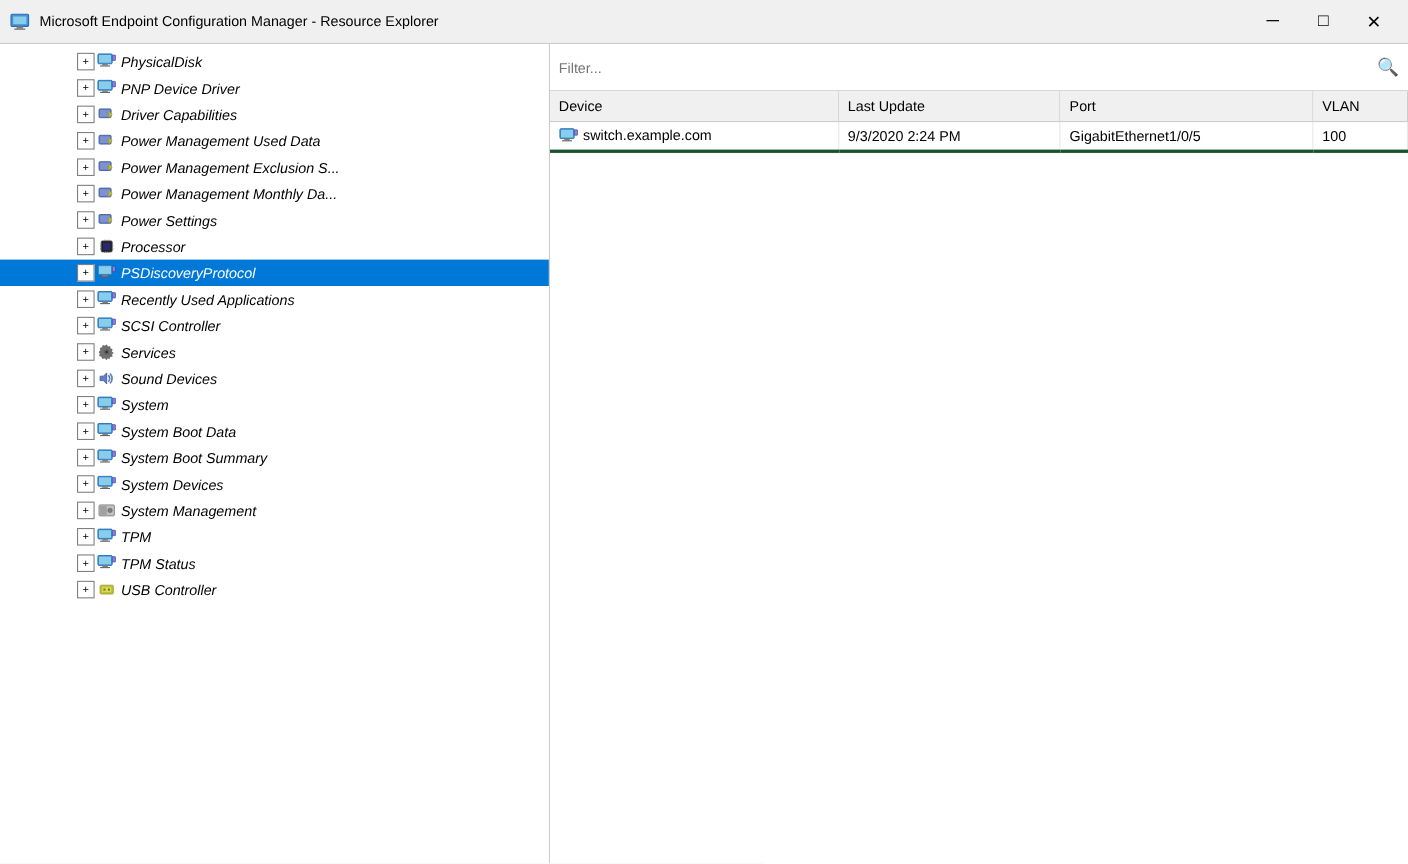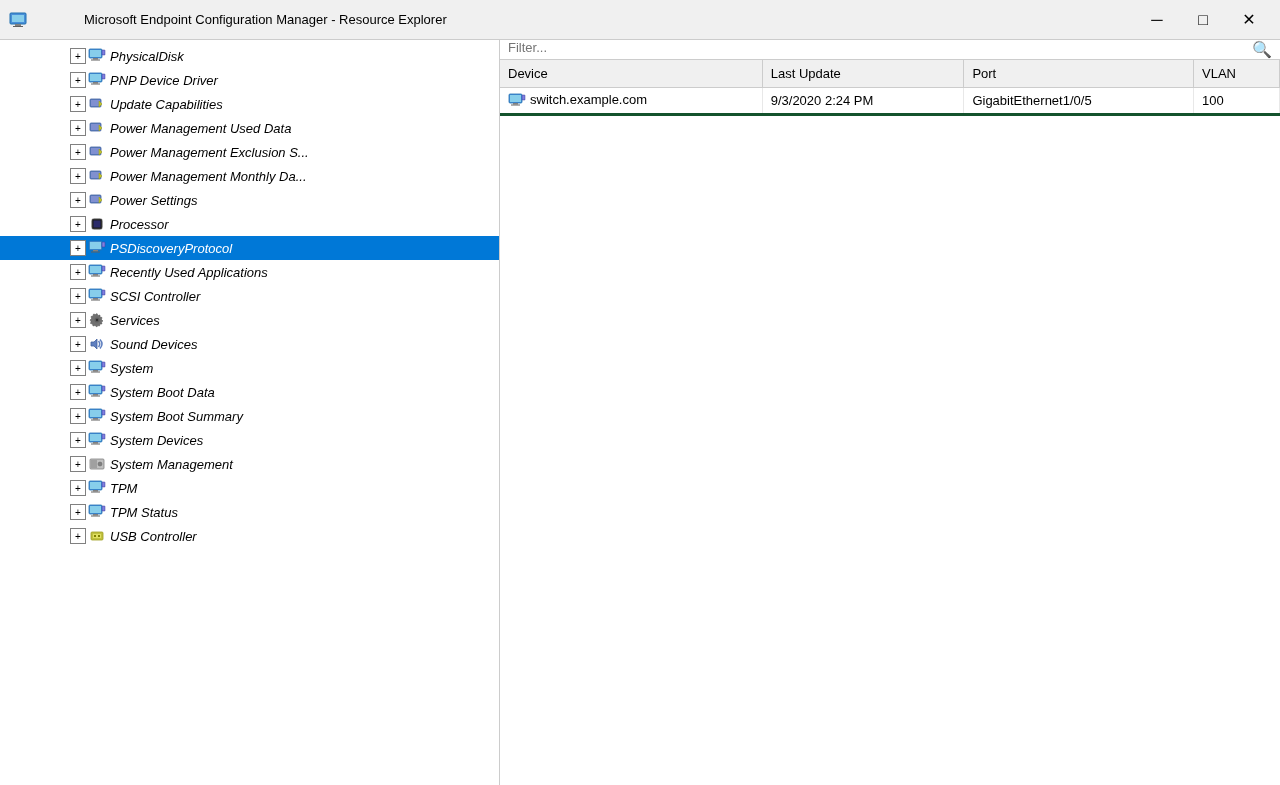--- a/index.html
+++ b/index.html
@@ -25,21 +25,20 @@
     .title-bar-icon {
       width: 20px;
       height: 20px;
       margin-right: 8px;
       flex-shrink: 0;
     }
     .title-bar-text {
       flex: 1;
       font-size: 13px;
       color: #000;
-      margin-left: 48px;
     }
     .title-bar-controls {
       display: flex;
       gap: 0;
     }
     .title-bar-btn {
       width: 46px;
       height: 40px;
       border: none;
       background: transparent;
@@ -147,24 +146,24 @@
     
     .right-panel {
       flex: 1;
       display: flex;
       flex-direction: column;
       background: #fff;
     }
 
     
     .filter-bar {
-      height: 20px;
+      height: 43px;
       border-bottom: 1px solid #ccc;
       display: flex;
-      align-items: flex-start;
+      align-items: center;
       padding: 0 8px;
       background: #fff;
     }
     .filter-input {
       flex: 1;
       border: none;
       outline: none;
       font-size: 13px;
       color: #999;
       background: transparent;
@@ -259,21 +258,21 @@
           </div>
           <div class="tree-item">
             <div class="tree-item-expand">+</div>
             <div class="tree-item-icon">
               <svg width="16" height="16" viewBox="0 0 16 16">
       <rect x="1" y="3" width="11" height="8" rx="1" fill="#6080c0" stroke="#4060a0" stroke-width="0.8"></rect>
       <rect x="2" y="4" width="9" height="6" fill="#8090d0"></rect>
       <polygon points="10,5 13,8 10,11" fill="#c0c030" stroke="#a0a000" stroke-width="0.5"></polygon>
     </svg>
             </div>
-            <span class="tree-item-label">Update Capabilities</span>
+            <span class="tree-item-label">Driver Capabilities</span>
           </div>
           <div class="tree-item">
             <div class="tree-item-expand">+</div>
             <div class="tree-item-icon">
               <svg width="16" height="16" viewBox="0 0 16 16">
       <rect x="1" y="3" width="11" height="8" rx="1" fill="#6080c0" stroke="#4060a0" stroke-width="0.8"></rect>
       <rect x="2" y="4" width="9" height="6" fill="#8090d0"></rect>
       <polygon points="10,5 13,8 10,11" fill="#c0c030" stroke="#a0a000" stroke-width="0.5"></polygon>
     </svg>
             </div>

